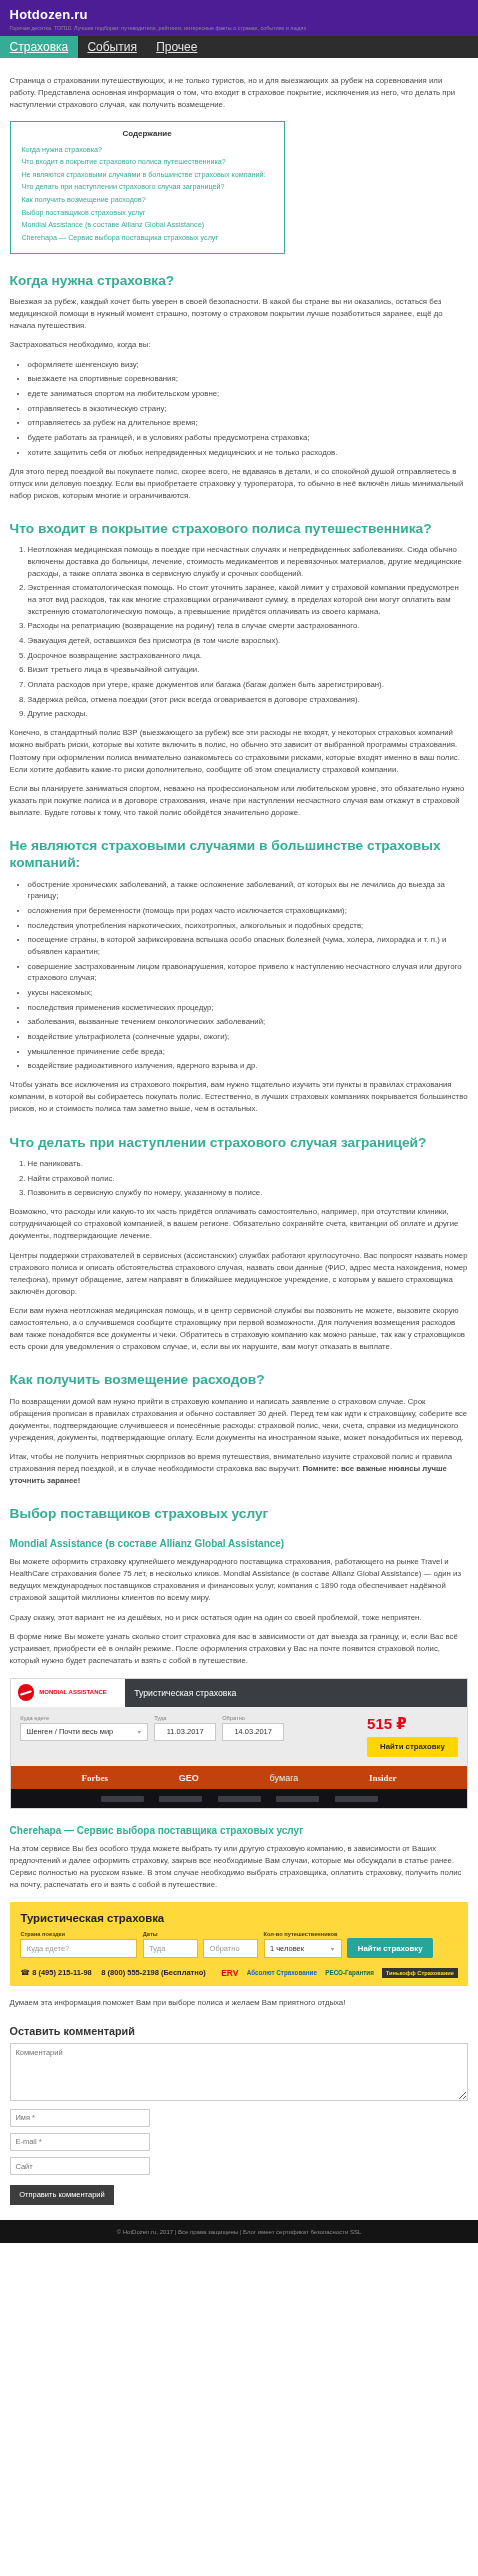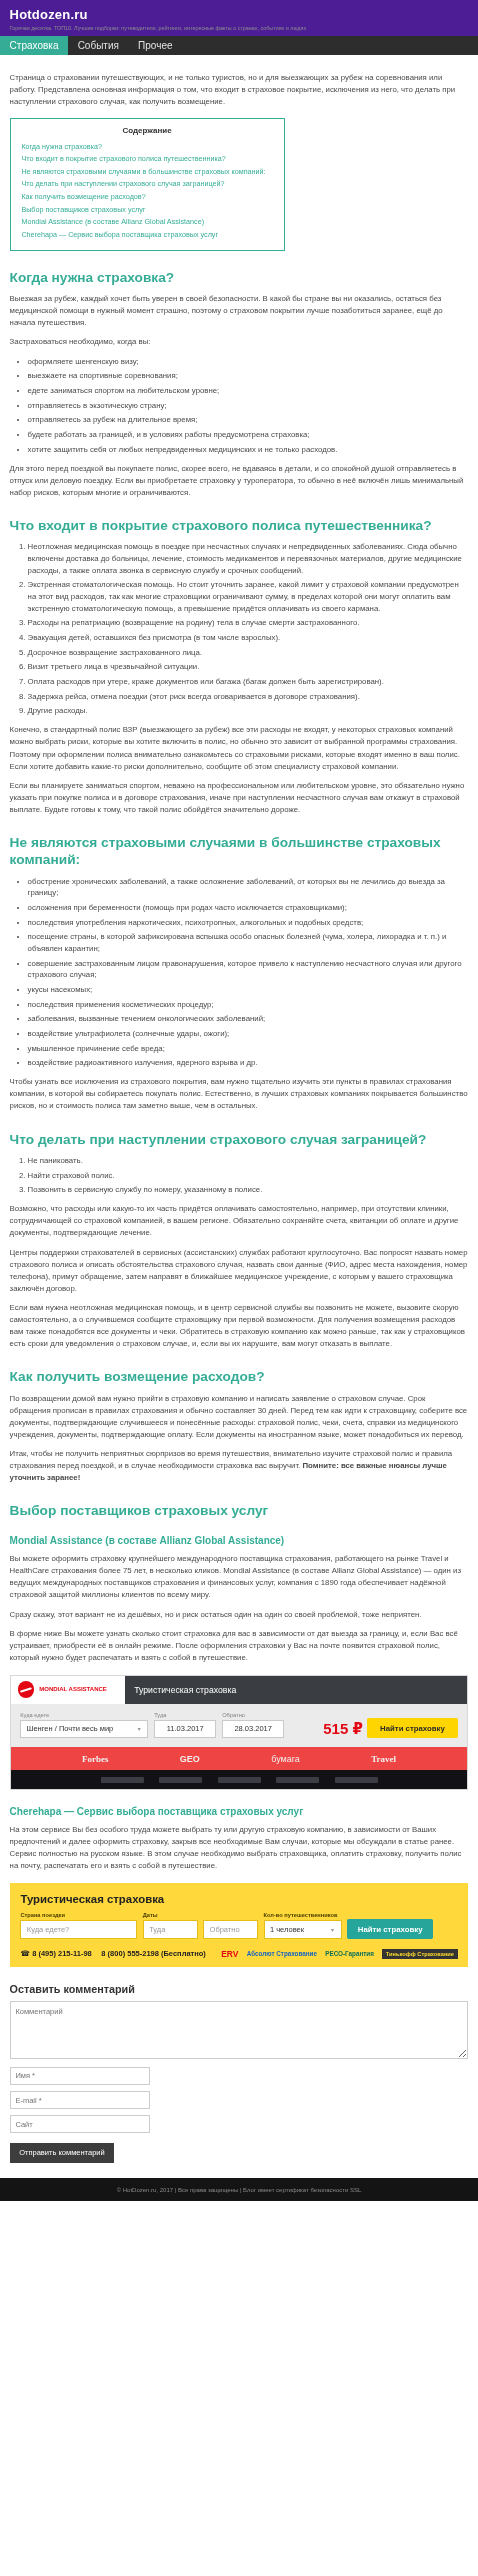--- a/index.html
+++ b/index.html
@@ -5,21 +5,21 @@
   * { box-sizing: border-box; }
   html,body { margin:0; padding:0; }
   body { width:478px; background:#fff; color:#4a4a4a;
          font-family:"Liberation Sans","DejaVu Sans",sans-serif; }
 
   
   .site-header { background:#4c1d95; padding:7.2px 9.6px 5.4px; }
   .site-title { color:#fff; font-size:13px; font-weight:700; letter-spacing:0.2px; cursor:pointer; }
   .site-tagline { color:#8d8d8d; font-size:5.4px; margin-top:2.4px; }
   .main-nav { background:#2d2d2d; display:flex; }
-  .nav-item { color:#e3e3e3; font-size:10px; padding:4.2px 9.6px; cursor:pointer; }
+  .nav-item { color:#e3e3e3; font-size:12px; padding:4.2px 9.6px; cursor:pointer;text-decoration:underline; }
   .nav-item.active { background:#35ad96; color:#fff; }
 
   
   .content { padding:9.6px 9.6px 3.6px; }
   p { font-size:7.8px; line-height:1.55; margin:7.2px 0; }
   h2 { color:#35ad96; font-size:13.7px; font-weight:700; margin:18px 0 7.2px; line-height:1.25; }
   h3.sub { color:#35ad96; font-size:10px; font-weight:700; margin:15.5px 0 6px; }
   ul,ol { margin:7.2px 0; padding-left:18px; }
   li { font-size:7.8px; line-height:1.5; margin:3px 0; }
 
@@ -36,25 +36,25 @@
                     background:#fff; border-radius:1.2px; transform:rotate(-18deg); }
   .w1-logo-text { color:#e30613; font-weight:700; font-size:6px; line-height:1.15; }
   .w1-head { flex:1; background:#3a3e42; color:#fff; font-size:8.7px; display:flex; align-items:center; padding:0 9.6px; }
   .w1-body { background:#ebebeb; padding:8.4px 9.6px 9.6px; display:flex; gap:6px; }
   .w1-field label { display:block; font-size:5.7px; color:#808080; margin-bottom:1.8px; }
   .w1-input { background:#fff; border:0.6px solid #c9c9c9; font-size:7.5px; color:#333;
               padding:3.6px 5.4px; display:flex; align-items:center; gap:13px; cursor:pointer; }
   .w1-dest { width:128px; justify-content:space-between; }
   .w1-date { width:62px; justify-content:center; }
   .caret { color:#999; font-size:5.4px; }
-  .w1-right { margin-left:auto; display:flex; flex-direction:row; align-items:flex-end; gap:4.2px; }
+  .w1-right { margin-left:auto; display:flex; flex-direction:column; align-items:flex-start; gap:4.2px; }
   .w1-price { color:#e30613; font-size:15px; font-weight:700; }
   .w1-btn { background:#ffd500; border:none; font-weight:700; font-size:7.8px; color:#2b2b2b;
             padding:5.4px 13px; border-radius:1.8px; cursor:pointer; font-family:inherit; }
-  .w1-strip { background:#ef4444; height:23px; display:flex; align-items:center; justify-content:space-evenly; }
+  .w1-strip { background:#c2410c; height:23px; display:flex; align-items:center; justify-content:space-evenly; }
   .press { color:#f0f0f0; font-size:9px; font-weight:700; }
   .press.serif { font-family:"Liberation Serif","DejaVu Serif",serif; }
   .press.lower { font-weight:400; }
   .w1-strip2 { background:#121216; height:19px; display:flex; align-items:center; justify-content:center; gap:15.5px; }
   .dim { width:43px; height:6.6px; background:#3c3c45; border-radius:1.2px; }
 
   
   .w2 { background:#ffd83c; padding:9.6px 10.8px 8.4px; margin:10.8px 0; }
   .w2-title { color:#222; font-size:11.4px; font-weight:700; }
   .w2-form { display:flex; gap:5.4px; margin-top:7.2px; align-items:flex-end; }
@@ -205,33 +205,33 @@
       </div>
       <div class="w1-field">
         <label>Туда</label>
         <div class="w1-input w1-date">
           <span>11.03.2017</span>
         </div>
       </div>
       <div class="w1-field">
         <label>Обратно</label>
         <div class="w1-input w1-date">
-          <span>28.03.2017</span>
+          <span>14.03.2017</span>
         </div>
       </div>
       <div class="w1-right">
         <div class="w1-price">515 ₽</div>
         <button class="w1-btn">Найти страховку</button>
       </div>
     </div>
     <div class="w1-strip">
       <span class="press serif">Forbes</span>
       <span class="press">GEO</span>
       <span class="press lower">бумага</span>
-      <span class="press serif">Travel</span>
+      <span class="press serif">Insider</span>
     </div>
     <div class="w1-strip2">
       <span class="dim"></span>
       <span class="dim"></span>
       <span class="dim"></span>
       <span class="dim"></span>
       <span class="dim"></span>
     </div>
   </div>
 
@@ -269,20 +269,21 @@
       <span class="w2-phone">8 (800) 555-2198 (Бесплатно)</span>
       <span class="w2-partners">
         <span class="p-erv">ERV</span>
         <span class="p-abs">Абсолют Страхование</span>
         <span class="p-reso">РЕСО-Гарантия</span>
         <span class="p-tinkoff">Тинькофф Страхование</span>
       </span>
     </div>
   </div>
 
+  <p>Думаем эта информация поможет Вам при выборе полиса и желаем Вам приятного отдыха!</p>
 
   <section class="comments">
     <div class="comments-title">Оставить комментарий</div>
     <textarea class="comment-textarea" placeholder="Комментарий" style=""></textarea>
     <input class="c-input" placeholder="Имя *" style="">
     <input class="c-input" placeholder="E-mail *" style="">
     <input class="c-input" placeholder="Сайт" style="">
     <button class="submit-btn">Отправить комментарий</button>
   </section>
 

